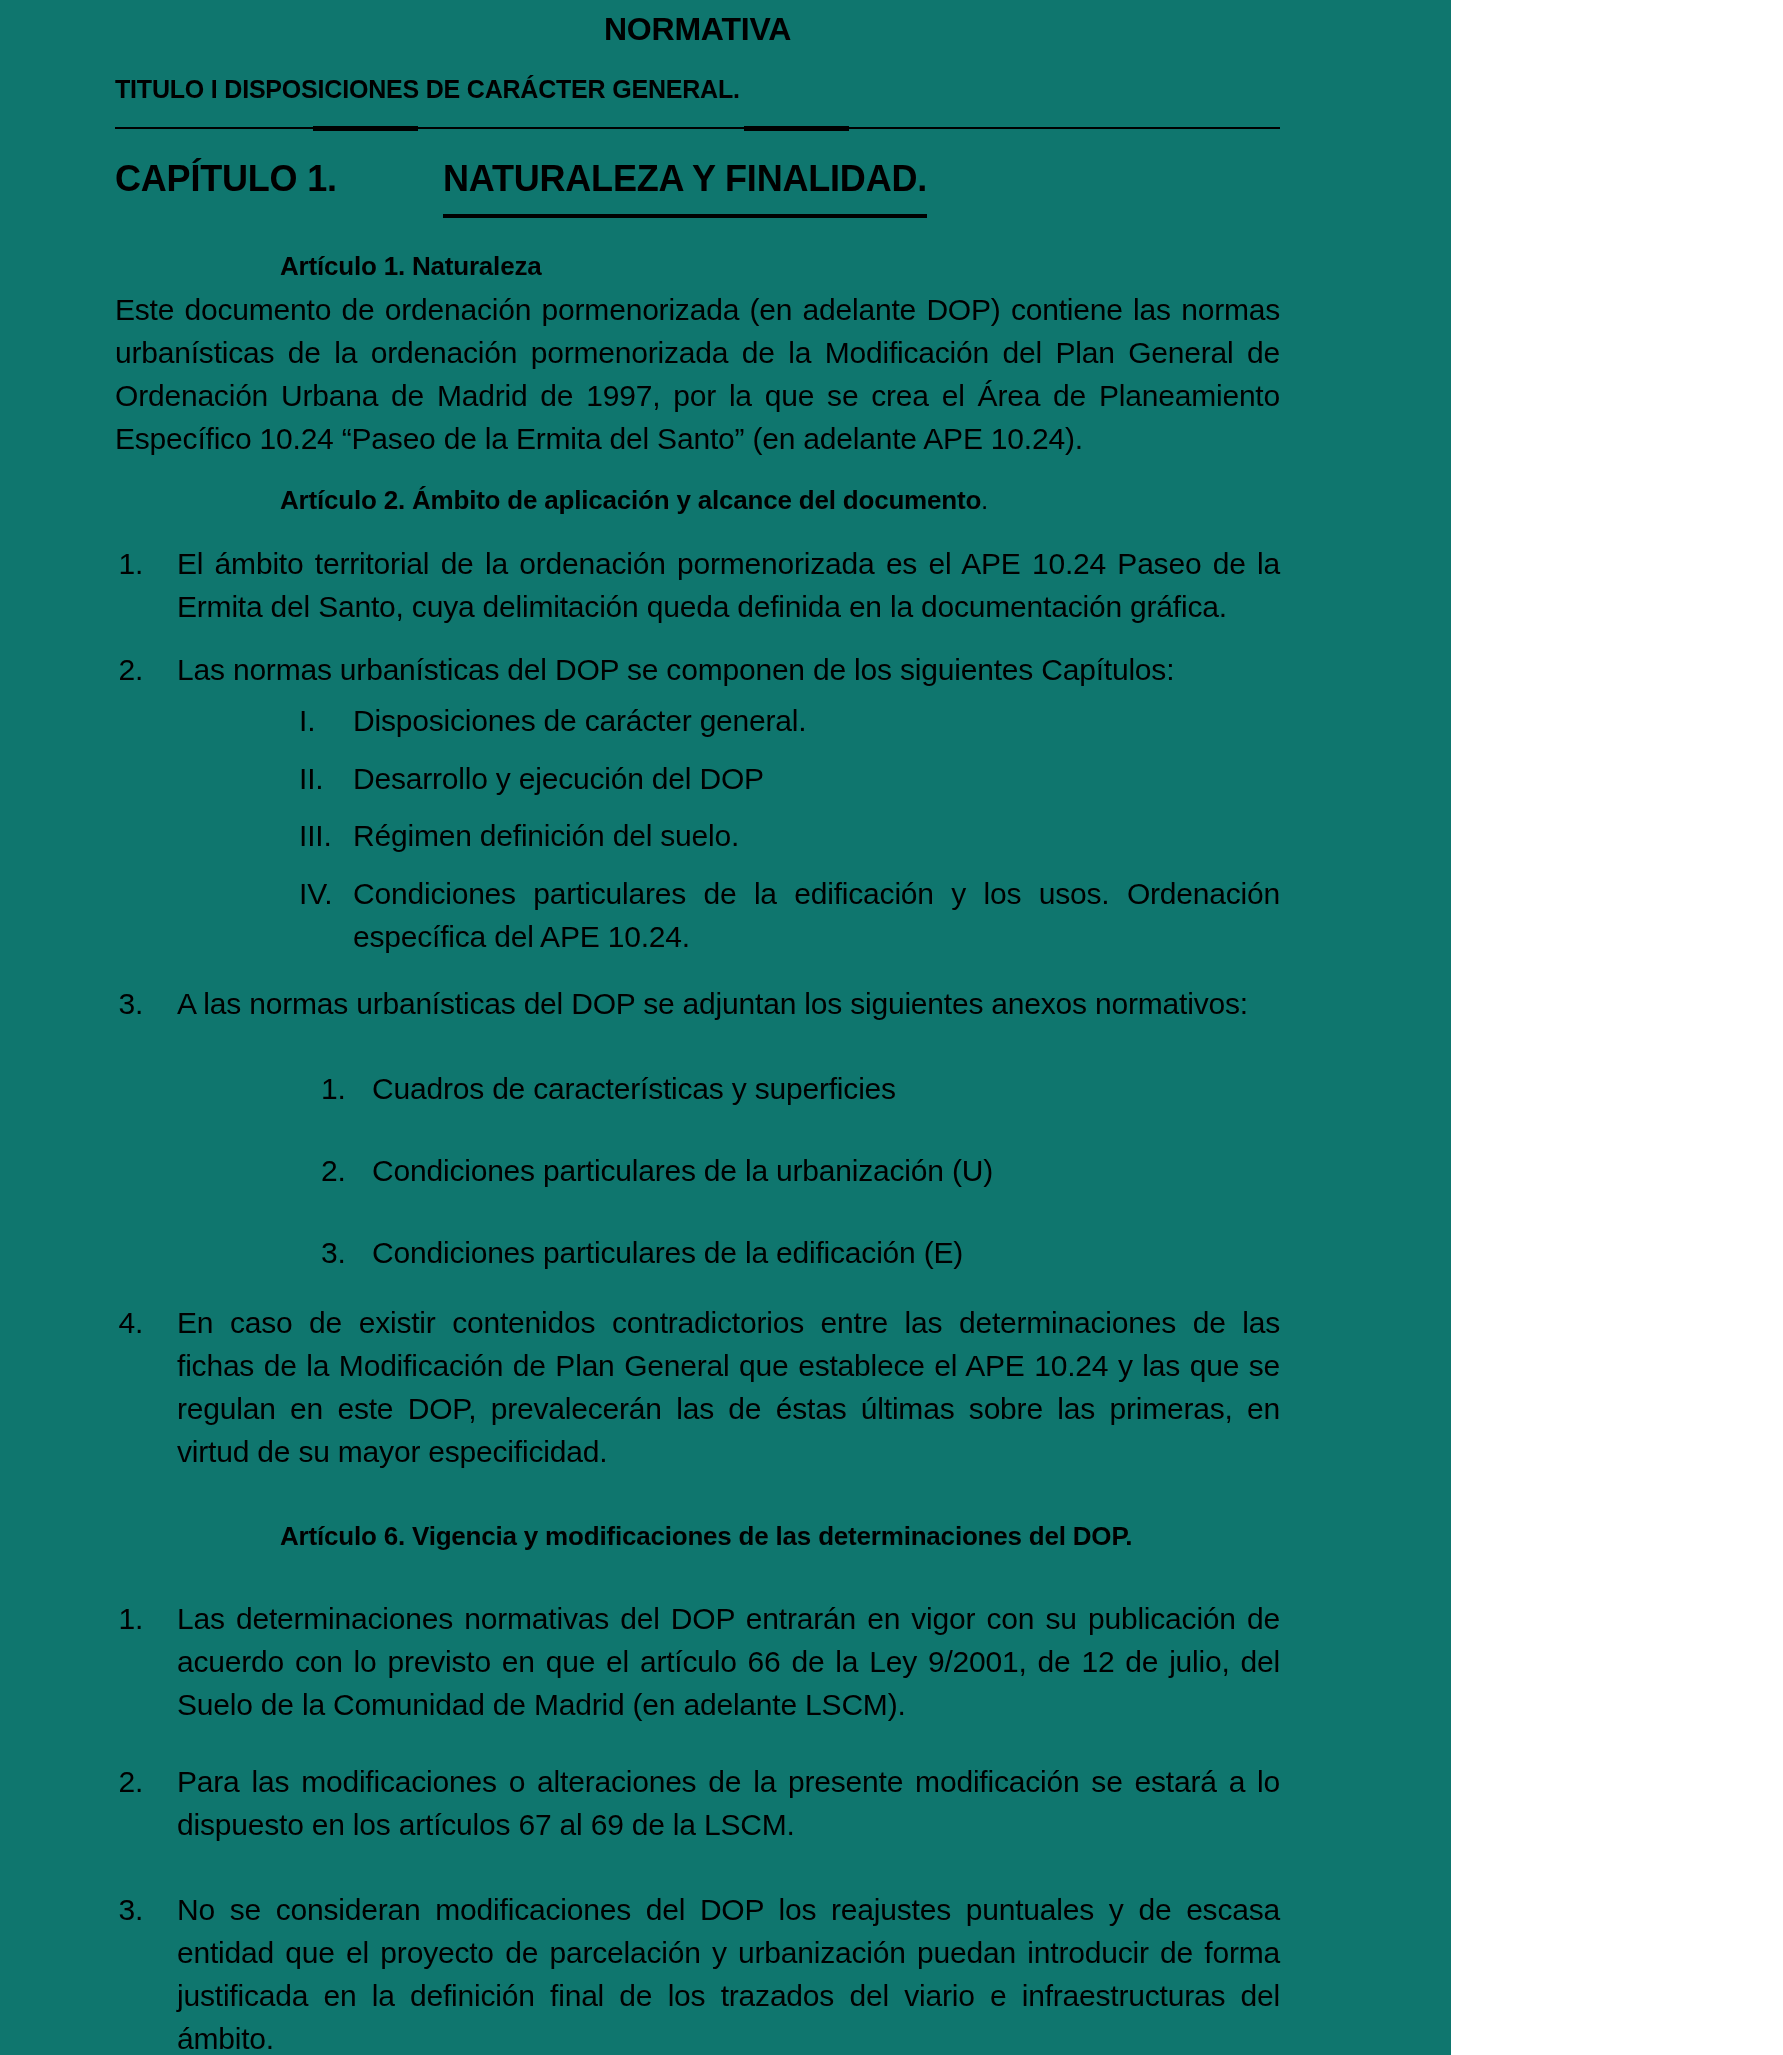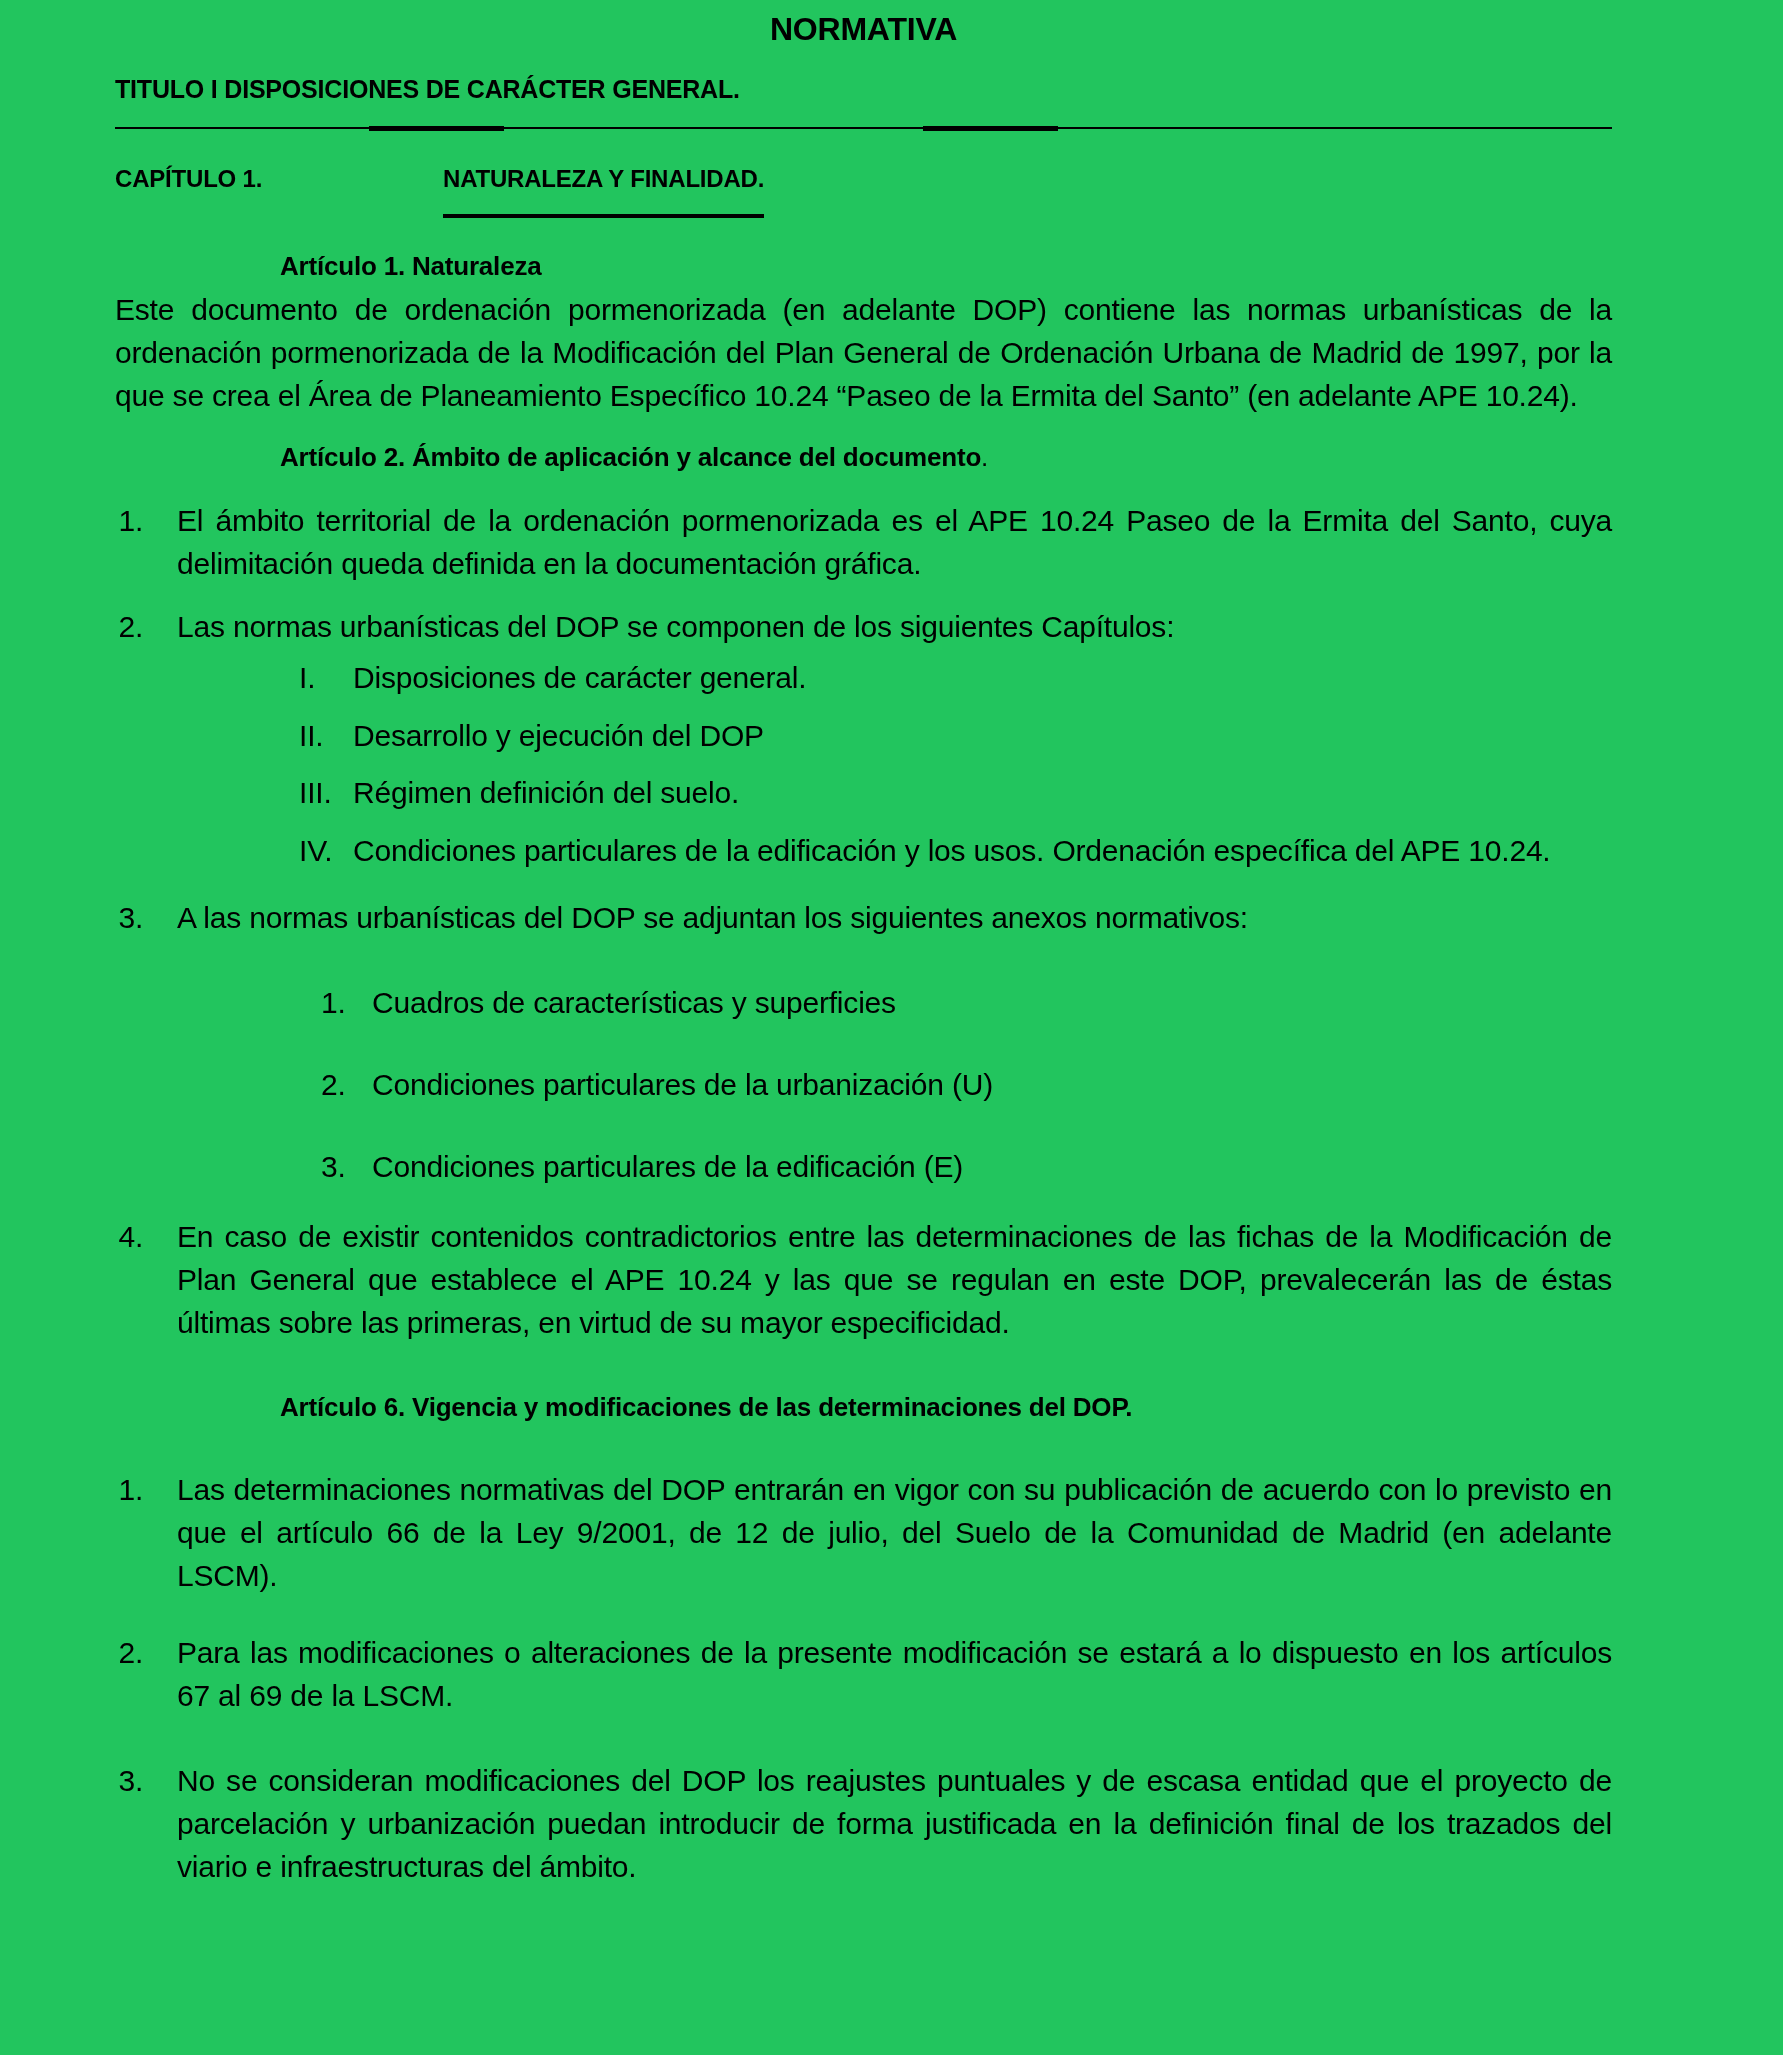--- a/index.html
+++ b/index.html
@@ -1,22 +1,22 @@
 <!DOCTYPE html>
 <html style="font-size:11.5px"><head>
 <meta charset="utf-8">
 <style>
   html, body { margin: 0; padding: 0; background: #ffffff; }
   .page {
     position: relative;
-    width: 1783px;
+    width: 1451px;
     height: 2056px;
     box-sizing: border-box;
     padding: 11.5px 171px 0 115px;
-    background: #22c55e;
+    background: #0f766e;
     color: #000000;
     font-family: "Liberation Sans", "DejaVu Sans", sans-serif;
     font-size: 30px;
     line-height: 43px;
     letter-spacing: -0.2px;
     overflow: hidden;
   }
   .doc-title {
     margin: 0;
     text-align: center;
@@ -41,21 +41,21 @@
     top: -1.4px;
     height: 5px;
     background: #000000;
     display: block;
   }
   .rule .seg-a { left: 17%; width: 9%; }
   .rule .seg-b { left: 54%; width: 9%; }
   .chapter-row {
     display: flex;
     margin-top: 33px;
-    font-size: 24px;
+    font-size: 36px;
     font-weight: bold;
     line-height: 34px;
   }
   .chapter-label { flex: 0 0 328px; }
   .chapter-title {
     border-bottom: 4.3px solid #000000;
     padding-bottom: 18px;
   }
   .art-heading {
     margin: 27px 0 0 165px;

